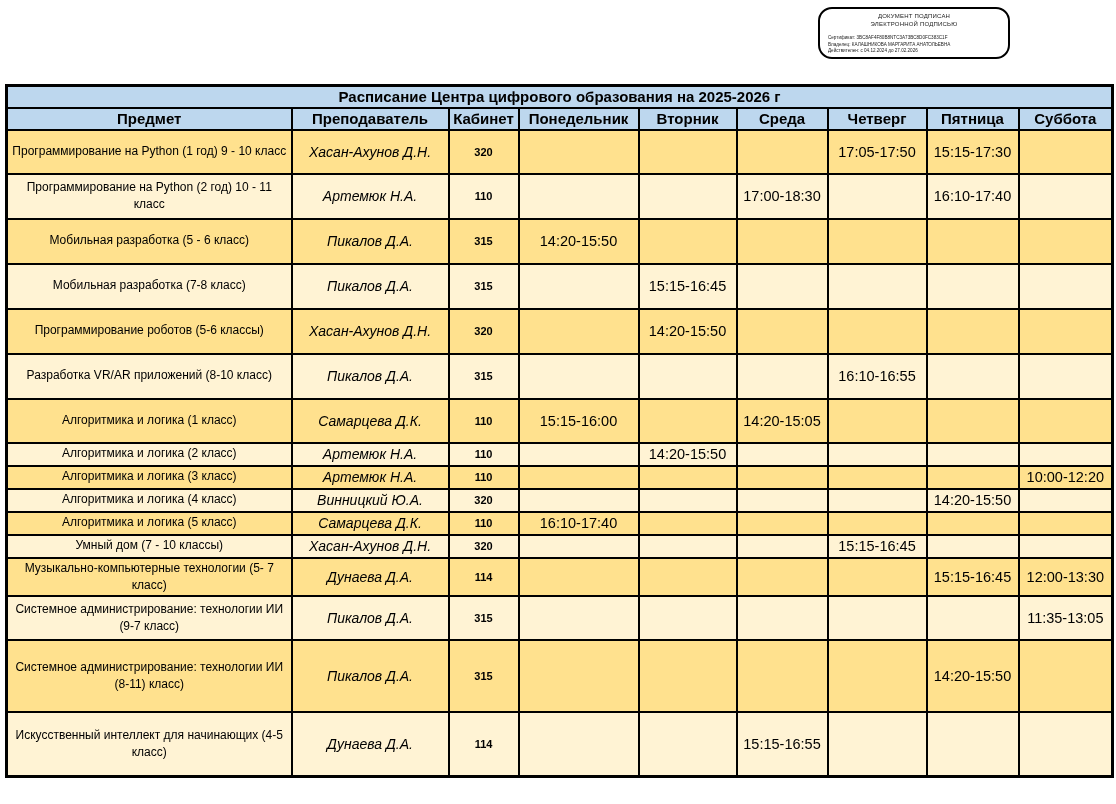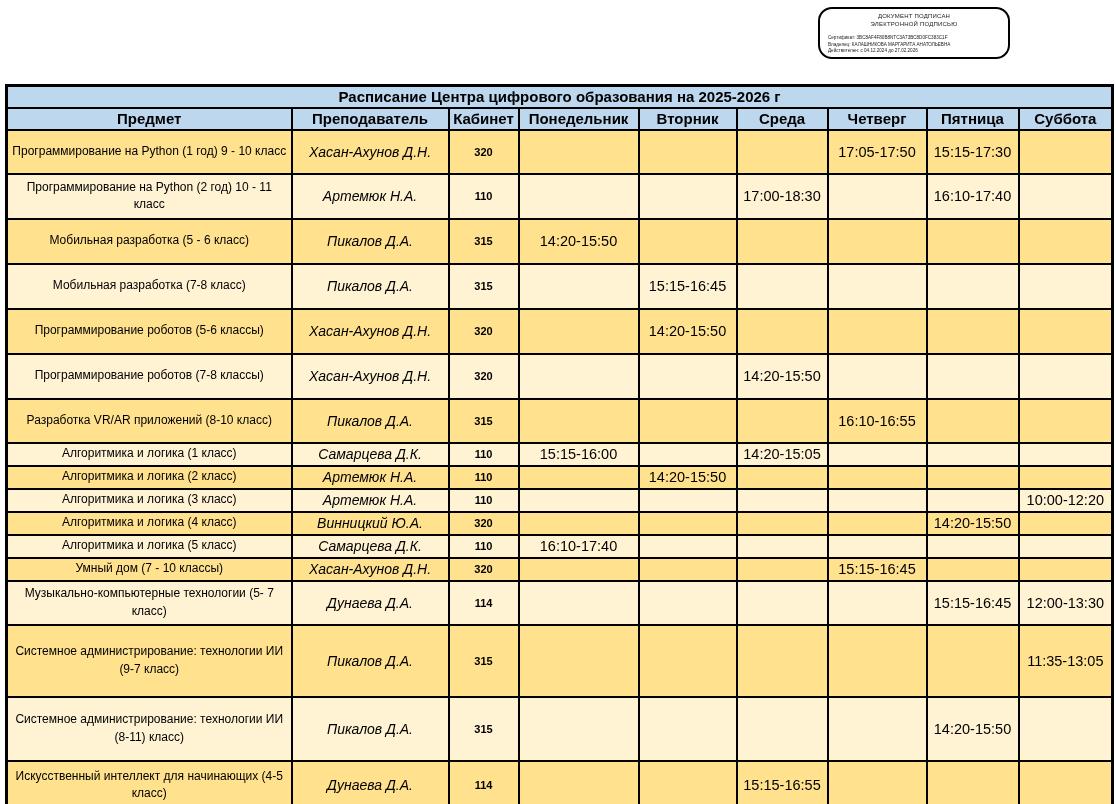--- a/index.html
+++ b/index.html
@@ -152,31 +152,20 @@
     <td class="teacher">Хасан-Ахунов Д.Н.</td>
     <td class="room">320</td>
     <td class="time"></td>
     <td class="time">14:20-15:50</td>
     <td class="time"></td>
     <td class="time"></td>
     <td class="time"></td>
     <td class="time"></td>
   </tr>
       <tr>
-    <td class="subject">Программирование роботов (7-8 классы)</td>
-    <td class="teacher">Хасан-Ахунов Д.Н.</td>
-    <td class="room">320</td>
-    <td class="time"></td>
-    <td class="time"></td>
-    <td class="time">14:20-15:50</td>
-    <td class="time"></td>
-    <td class="time"></td>
-    <td class="time"></td>
-  </tr>
-      <tr>
     <td class="subject">Разработка VR/AR приложений (8-10 класс)</td>
     <td class="teacher">Пикалов Д.А.</td>
     <td class="room">315</td>
     <td class="time"></td>
     <td class="time"></td>
     <td class="time"></td>
     <td class="time">16:10-16:55</td>
     <td class="time"></td>
     <td class="time"></td>
   </tr>

